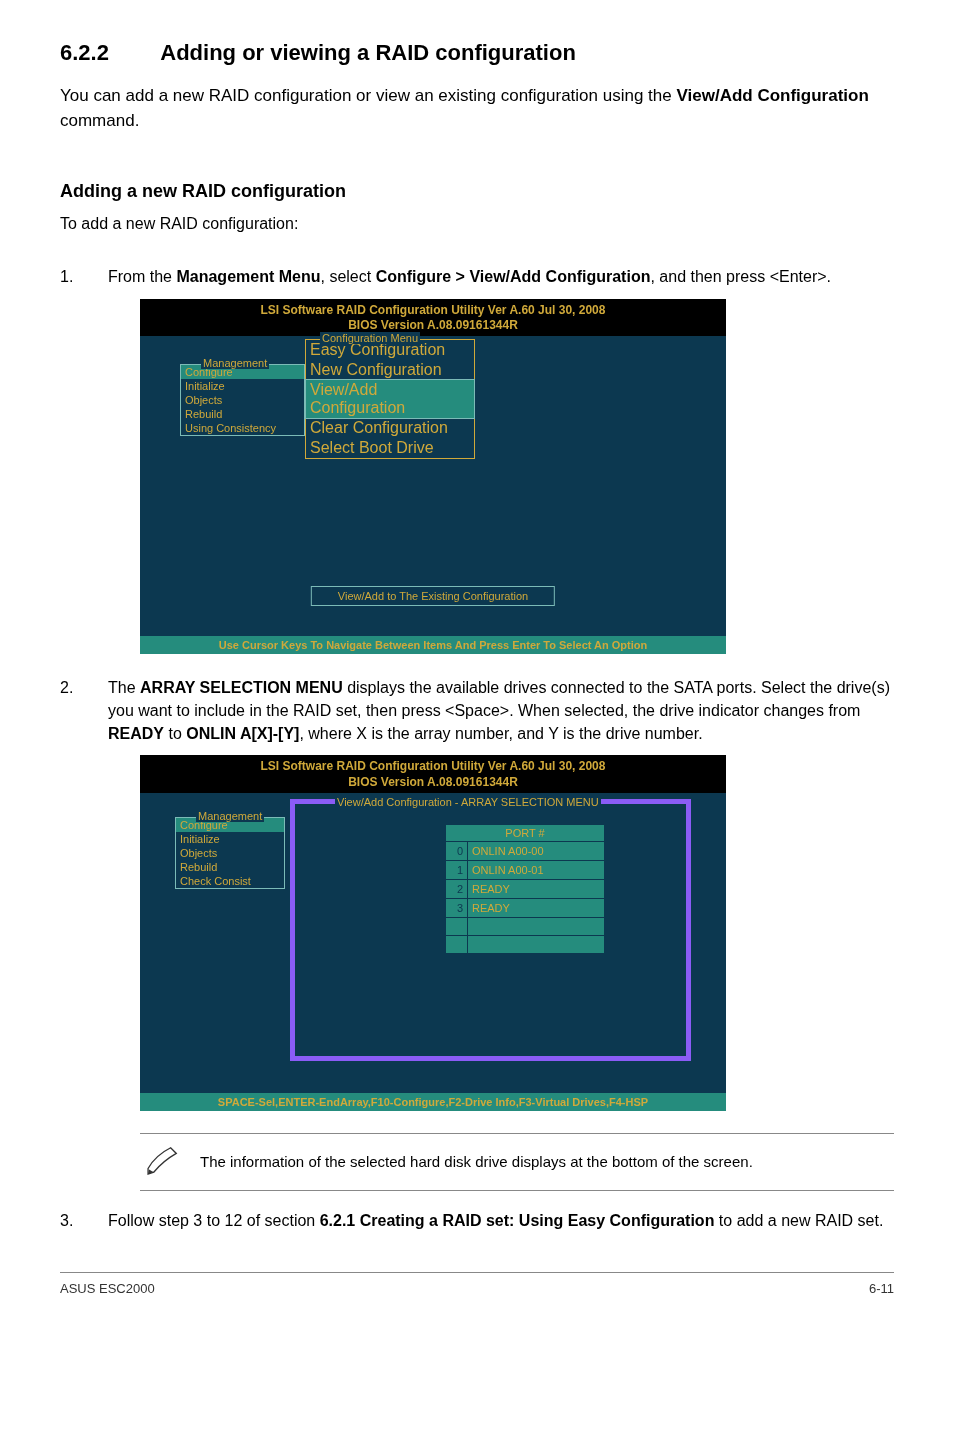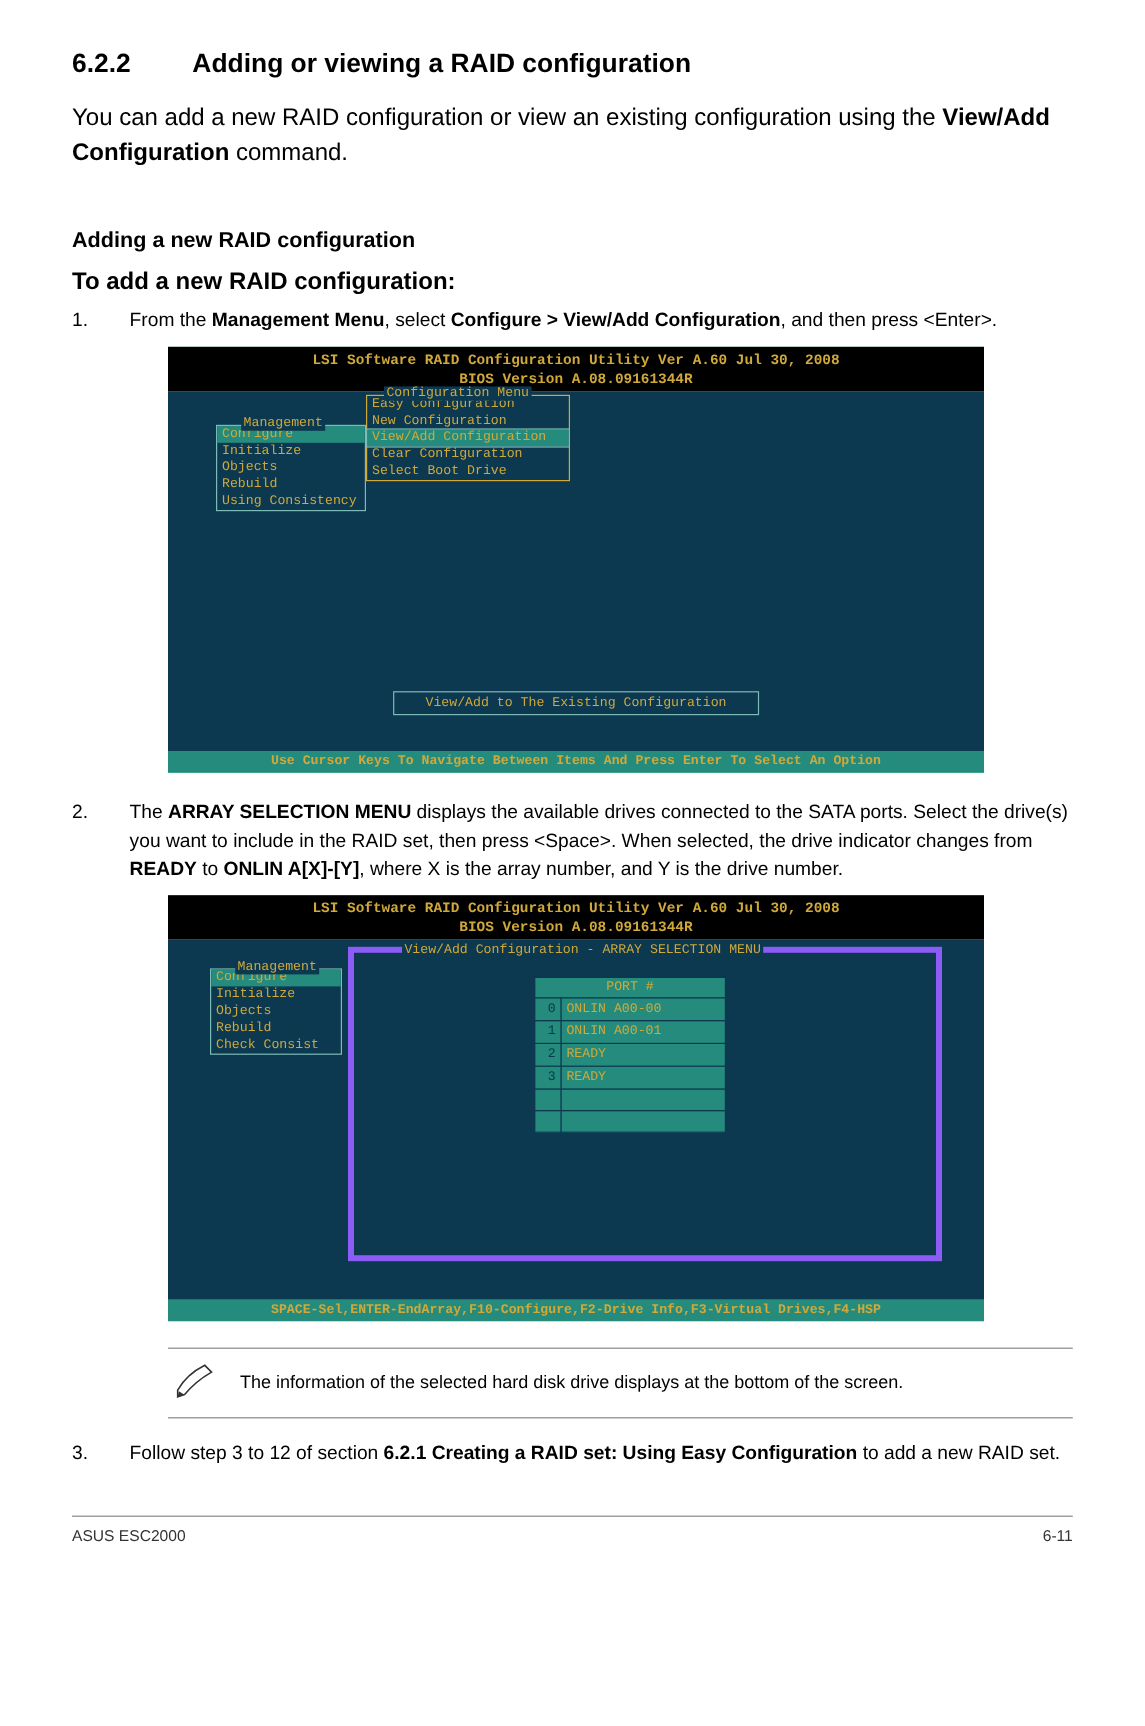--- a/index.html
+++ b/index.html
@@ -17,53 +17,52 @@
     .section-title {
       font-size: 22px;
       font-weight: bold;
       margin-bottom: 18px;
     }
     .section-number {
       display: inline-block;
       min-width: 95px;
     }
     .intro-text {
-      font-size: 20px;
+      font-size: 17px;
       line-height: 1.45;
       margin-bottom: 22px;
     }
     .subsection-title {
       font-size: 18px;
       font-weight: bold;
       margin-bottom: 10px;
       margin-top: 48px;
     }
     .desc-text {
-      font-size: 20px;
+      font-size: 16px;
       line-height: 1.45;
-      margin-bottom: 6px;
-      font-weight: bold;
+      margin-bottom: 30px;
     }
     .numbered-item {
       display: flex;
       font-size: 16px;
       line-height: 1.45;
       margin-bottom: 10px;
     }
     .item-num {
       min-width: 48px;
     }
     .item-body {
       flex: 1;
     }
     .bios-screenshot {
       margin: 8px 0 22px 80px;
-      width: 680px;
-      background: #86efac;
-      font-family: Liberation Mono, monospace;
+      width: 586px;
+      background: #c4b5fd;
+      font-family: Liberation Sans, sans-serif;
       font-size: 12px;
       color: #cfeecf;
     }
     .bios-header {
       background: #000;
       color: #d0a93a;
       text-align: center;
       padding: 4px 3px 2px 3px;
       font-weight: bold;
       line-height: 1.3;
@@ -117,21 +116,21 @@
       top: -8px;
       left: 14px;
       background: #0c3850;
       color: #d0a93a;
       padding: 0 2px;
       font-size: 11px;
     }
     .config-item {
       color: #d0a93a;
       padding: 1px 4px;
-      font-size: 11px;
+      font-size: 16px;
     }
     .config-item.highlight {
       background: #258c7d;
       color: #d0a93a;
       outline: 1px solid #7cbbb7;
     }
     .existing-config-btn {
       position: absolute;
       bottom: 30px;
       left: 50%;

